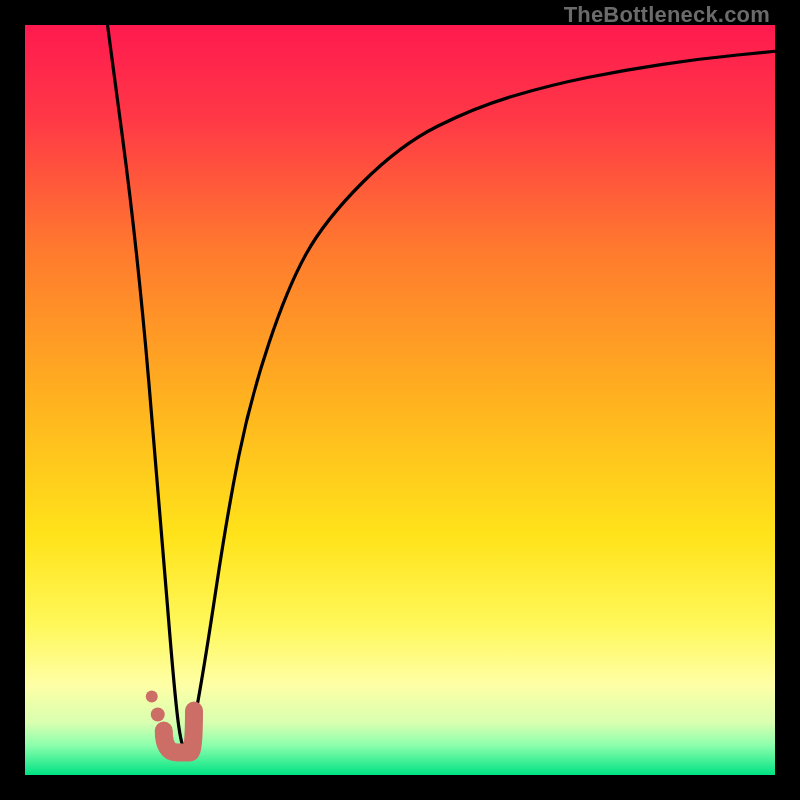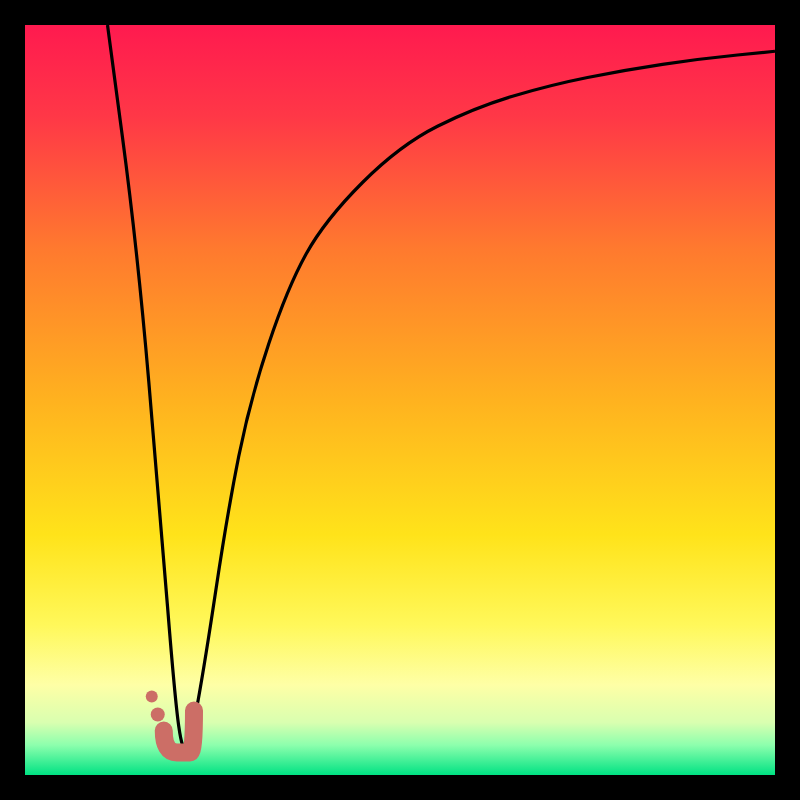--- a/index.html
+++ b/index.html
@@ -8,20 +8,21 @@
   .grad{position:absolute;left:0;top:0;width:750px;height:750px}
   .curve{position:absolute;left:0;top:0;width:750px;height:750px}
   .thick{position:absolute;left:0;top:0;width:750px;height:750px}
   .wm{position:absolute;top:2px;right:30px;font-size:22px;font-weight:600;color:#6b6b6b;letter-spacing:.2px}
 </style>
 </head>
 <body>
 
 <div class="frame">
 
+  <div class="wm">TheBottleneck.com</div>
 
   <div class="plot">
 
     <svg class="grad" viewBox="0 0 750 750" preserveAspectRatio="none">
       <defs>
         <linearGradient id="g" x1="0" y1="0" x2="0" y2="1">
             <stop offset="0%" stop-color="#ff1a4f"></stop>
             <stop offset="12%" stop-color="#ff3747"></stop>
             <stop offset="30%" stop-color="#ff7a2e"></stop>
             <stop offset="50%" stop-color="#ffb21f"></stop>

